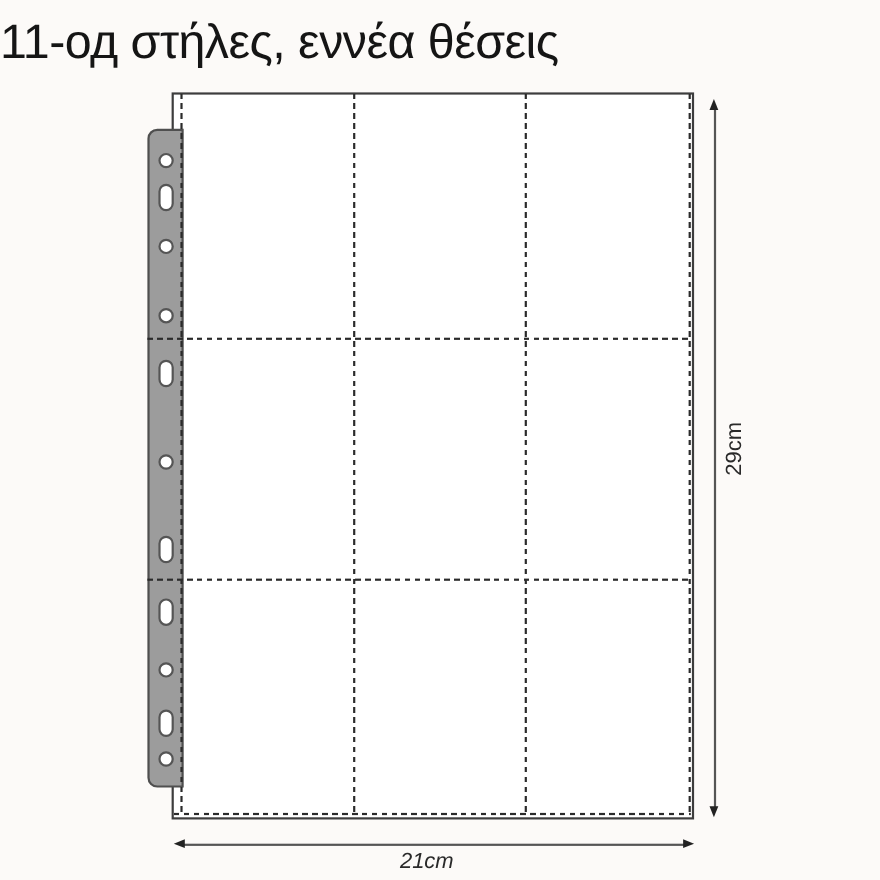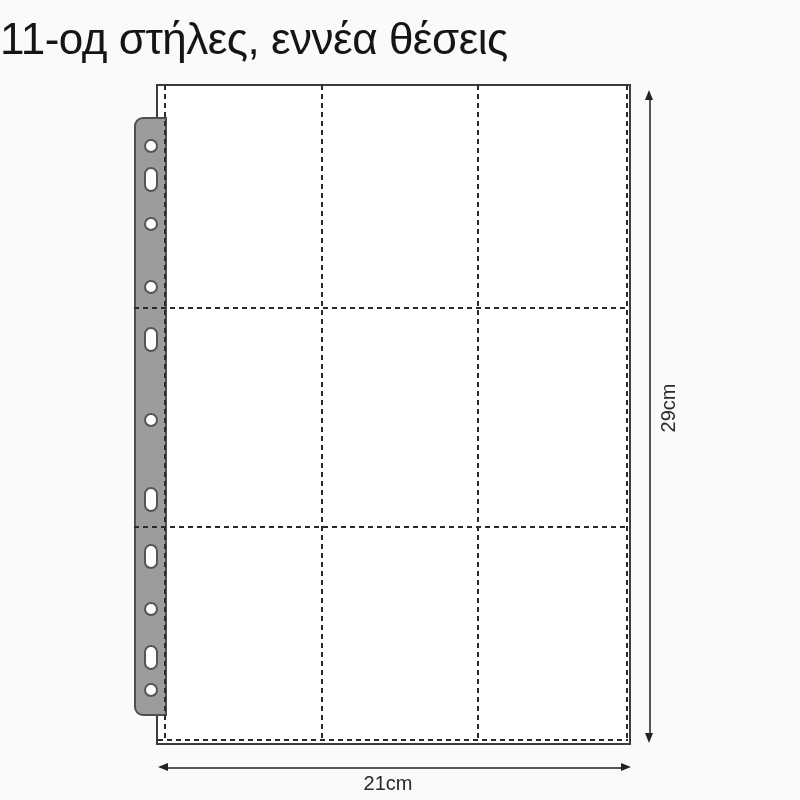--- a/index.html
+++ b/index.html
@@ -96,21 +96,21 @@
     </div>
 
   <div id="hArrowLine" class="arrow-line-v" style="left: 649px; top: 96px; height: 641px;"></div>
   <div id="hArrowUp" class="ah up" style="left: 645.2px; top: 90px;"></div>
   <div id="hArrowDown" class="ah down" style="left: 645.2px; top: 733px;"></div>
   <div id="hLabel" class="dim-label vertical" style="left: 636px; top: 396px;">29cm</div>
 
   <div id="wArrowLine" class="arrow-line-h" style="left: 164px; top: 767px; width: 461px;"></div>
   <div id="wArrowLeft" class="ah left" style="left: 158px; top: 763.2px;"></div>
   <div id="wArrowRight" class="ah right" style="left: 621px; top: 763.2px;"></div>
-  <div id="wLabel" class="dim-label" style="left: 338px; top: 772px; width: 100px;">21cm</div>
+  <div id="wLabel" class="dim-label" style="left: 338px; top: 772px; width: 100px; font-style: italic;">21cm</div>
 
 <div class="dashed-v" style="left: 164px; top: 85px; height: 655px;"></div>
     <div class="dashed-v" style="left: 321px; top: 85px; height: 655px;"></div>
     <div class="dashed-v" style="left: 477px; top: 85px; height: 655px;"></div>
     <div class="dashed-v" style="left: 626px; top: 85px; height: 655px;"></div>
     <div class="dashed-h" style="left: 134px; top: 307px; width: 494px;"></div>
     <div class="dashed-h" style="left: 134px; top: 526px; width: 494px;"></div>
     <div class="dashed-h" style="left: 158px; top: 739px; width: 470px;"></div>
   </div>
 

